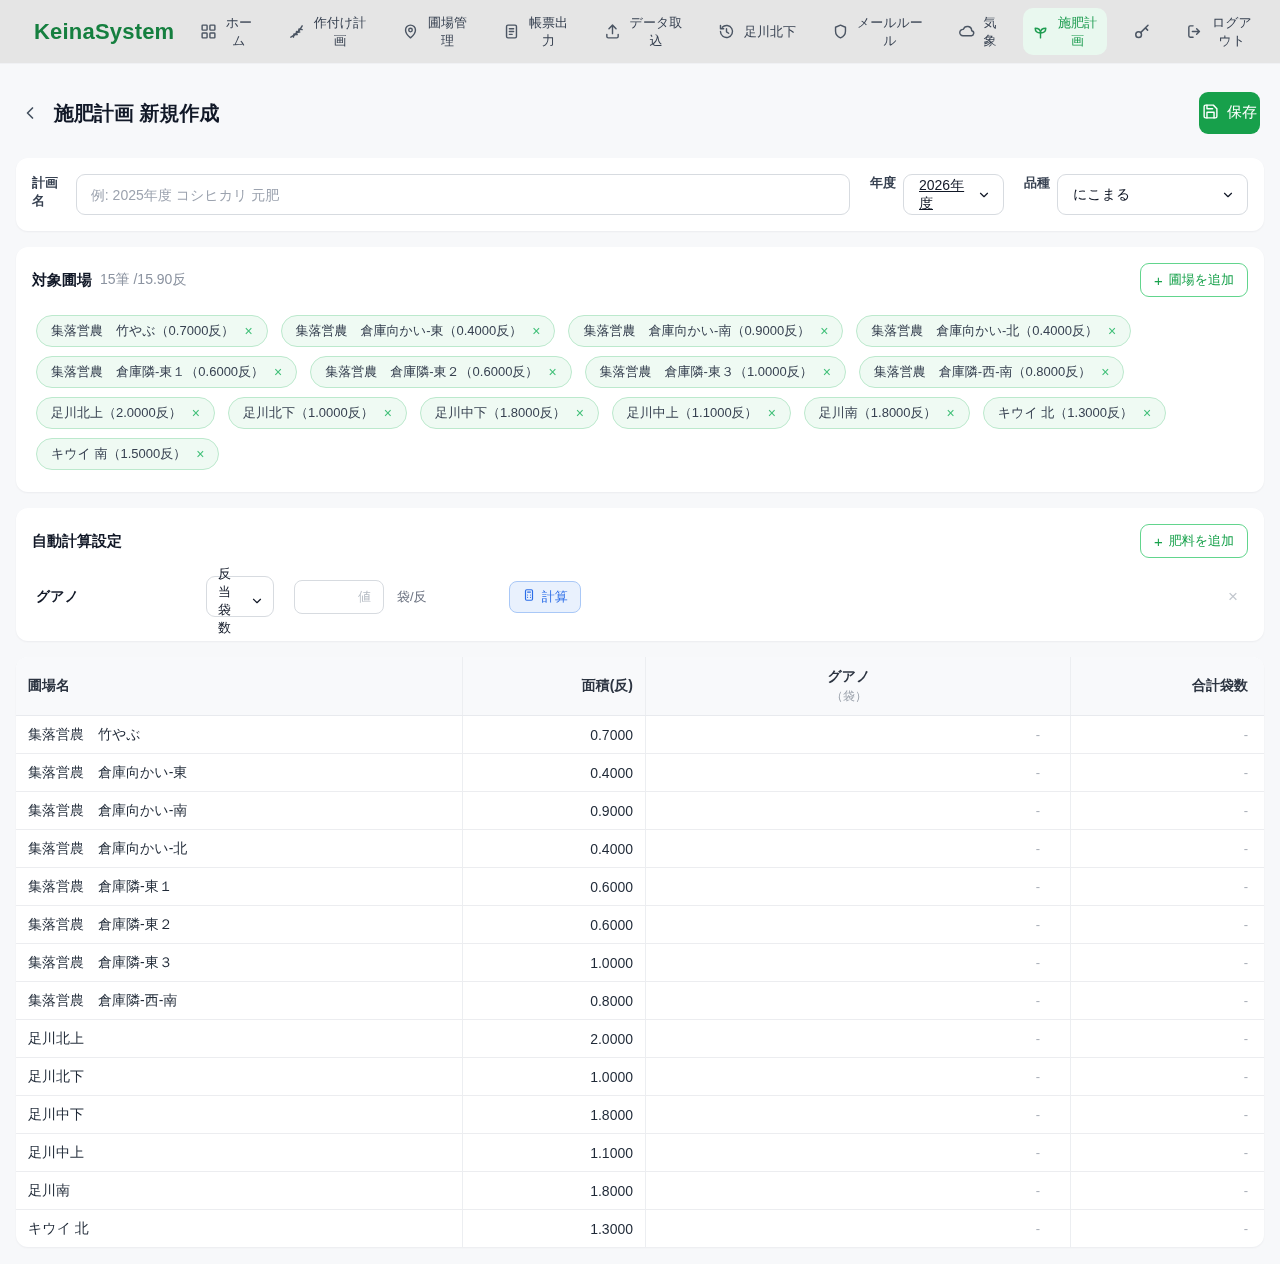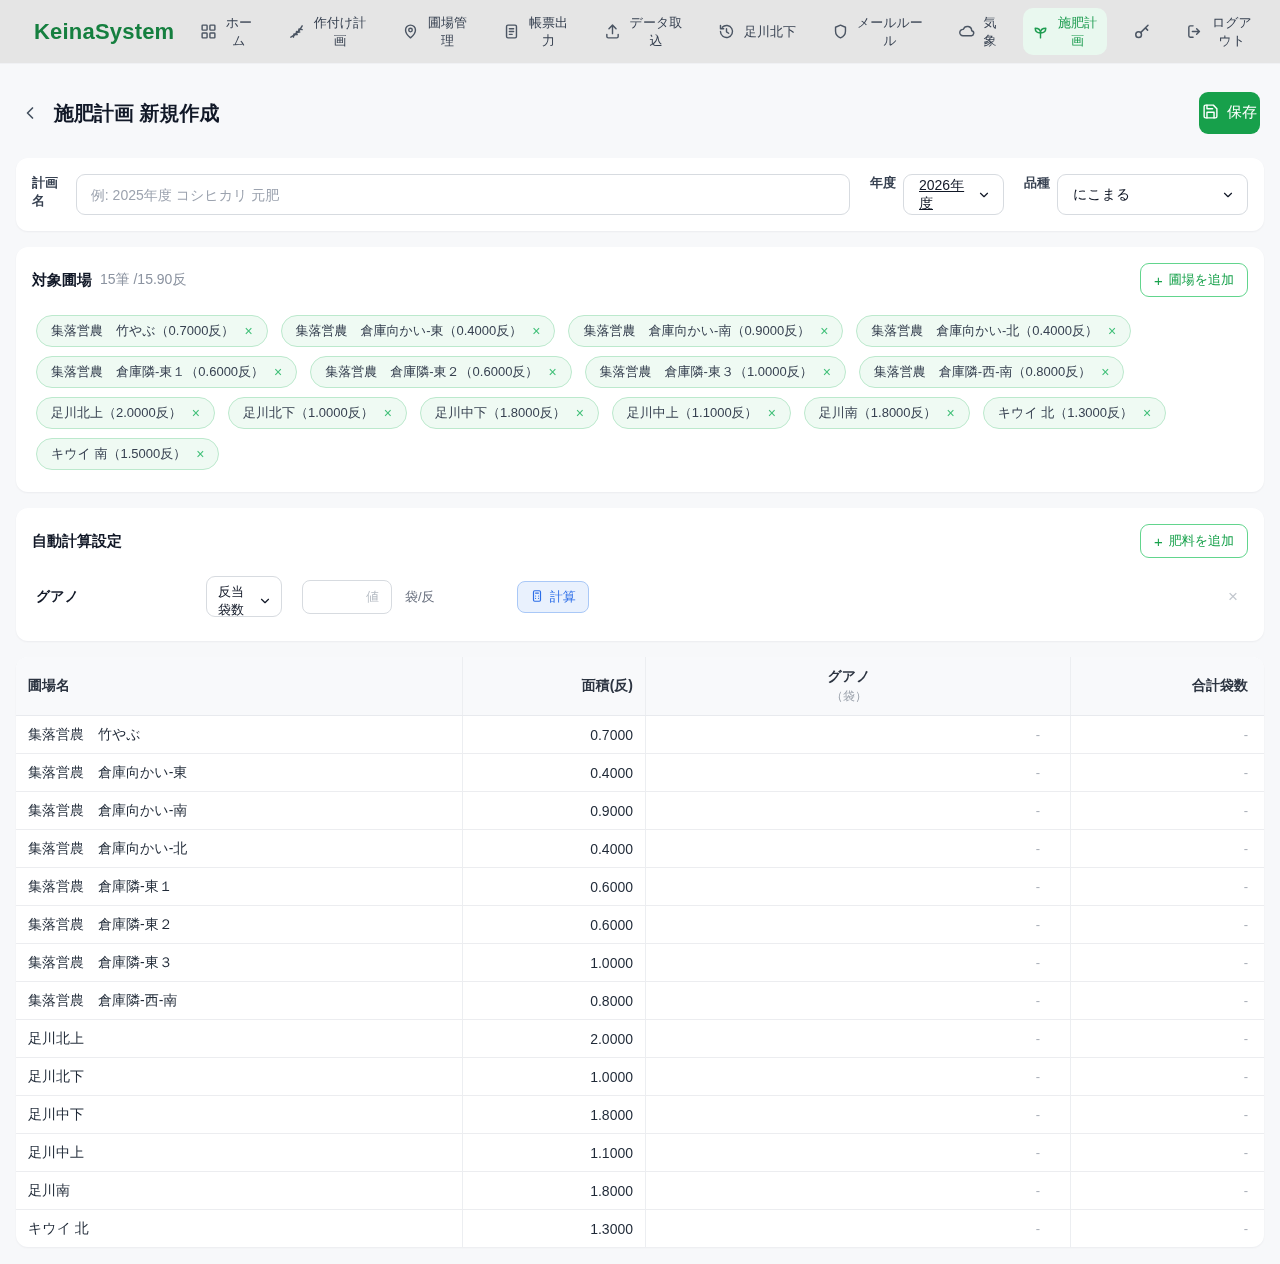--- a/index.html
+++ b/index.html
@@ -89,31 +89,31 @@
   .tag {
     display: inline-flex; align-items: center; gap: 10px;
     background: #effaf3; border: 1px solid #bce9cd; border-radius: 999px;
     padding: 6px 14px; font-size: 13px; color: #374151;
   }
   .tag-x { background: none; border: none; color: #3fbf77; font-size: 14px; cursor: pointer; line-height: 1; padding: 0; font-family: inherit; }
 
   
   .calc-row { display: flex; align-items: center; padding: 4px 4px 8px; }
   .fert-name { font-size: 14px; font-weight: bold; color: #111827; width: 170px; }
-  .selectbox.method { width: 76px; gap: 7px; padding: 8px 9px 0 11px; font-size: 13px; }
+  .selectbox.method { width: 68px; gap: 7px; padding: 8px 9px 0 11px; font-size: 13px; }
   .val-input {
     width: 90px; height: 34px; border: 1px solid #d7dbe0; border-radius: 8px;
     text-align: right; padding: 0 12px; font-size: 13px; font-family: inherit; margin-left: 20px;
   }
   .val-input::placeholder { color: #b6bcc4; }
   .unit-label { color: #6b7280; font-size: 13px; margin-left: 13px; }
   .calc-btn {
     margin-left: 82px; background: #e9f1fd; border: 1px solid #a9c8f7; color: #2b6de8;
     font-size: 13px; border-radius: 8px; padding: 6px 12px; cursor: pointer;
-    display: flex; align-items: flex-end; gap: 6px; font-family: inherit;
+    display: flex; align-items: flex-start; gap: 6px; font-family: inherit;
   }
   .calc-btn svg { width: 14px; height: 14px; }
   .row-x { margin-left: auto; background: none; border: none; color: #c2c7ce; font-size: 17px; cursor: pointer; padding: 0 6px; font-family: inherit; }
 
   
   .table-card {
     background: #fff; border-radius: 12px; overflow: hidden;
     box-shadow: 0 1px 2px rgba(17,24,39,.05);
   }
   .trow { display: flex; border-bottom: 1px solid #ecedf0; }

